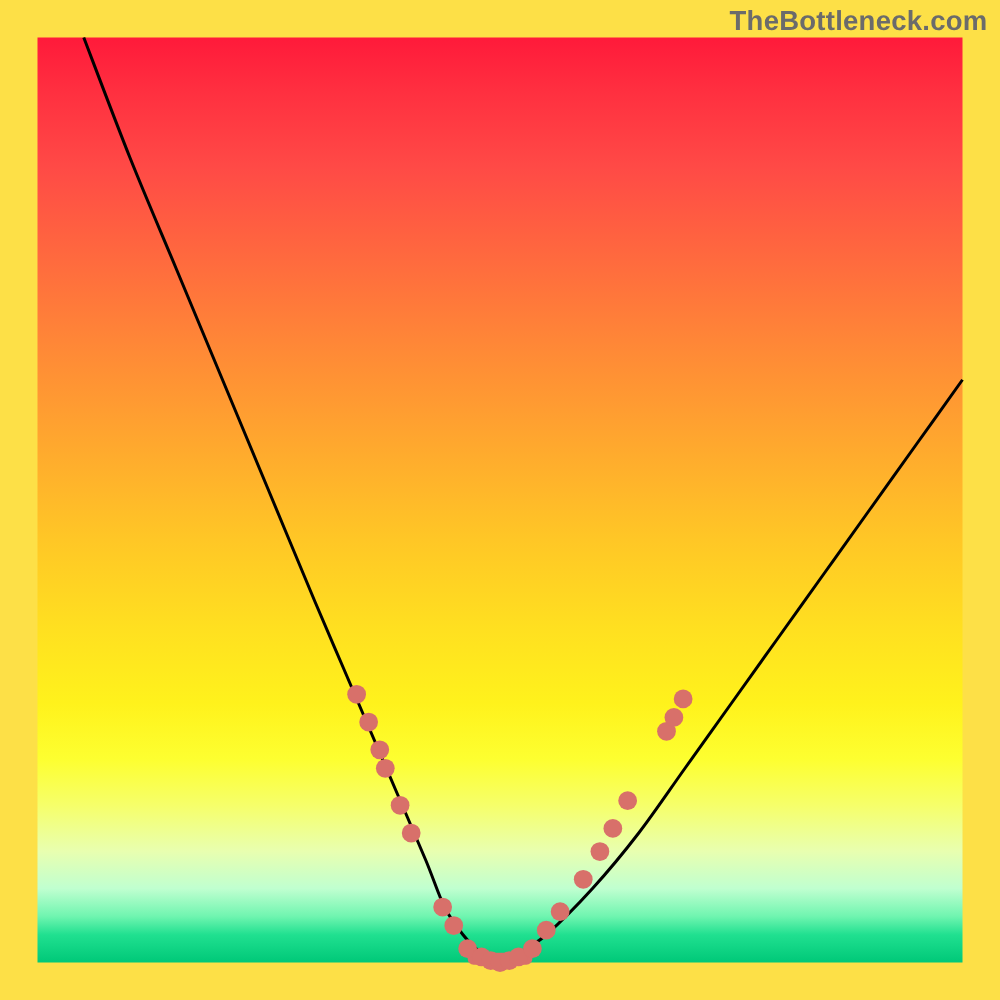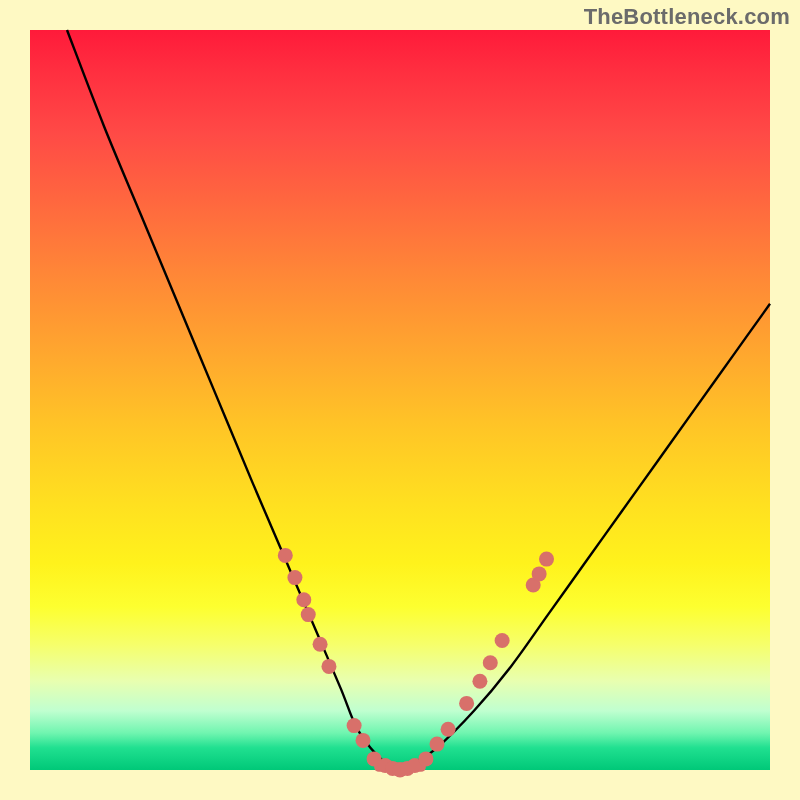--- a/index.html
+++ b/index.html
@@ -1,21 +1,21 @@
 <!DOCTYPE html>
 <html><head>
 <meta charset="utf-8">
 <style>
   * { margin: 0; padding: 0; box-sizing: border-box; }
   html, body { width: 800px; height: 800px; overflow: hidden; background: #000; }
   .stage {
     position: relative;
     width: 800px;
     height: 800px;
-    background: #fef9c3;
+    background: #fde047;
   }
   .plot {
     position: absolute;
     left: 30px;
     top: 30px;
     width: 740px;
     height: 740px;
     background: linear-gradient(to bottom,
       #ff1a3a 0%,
       #ff3040 6%,

